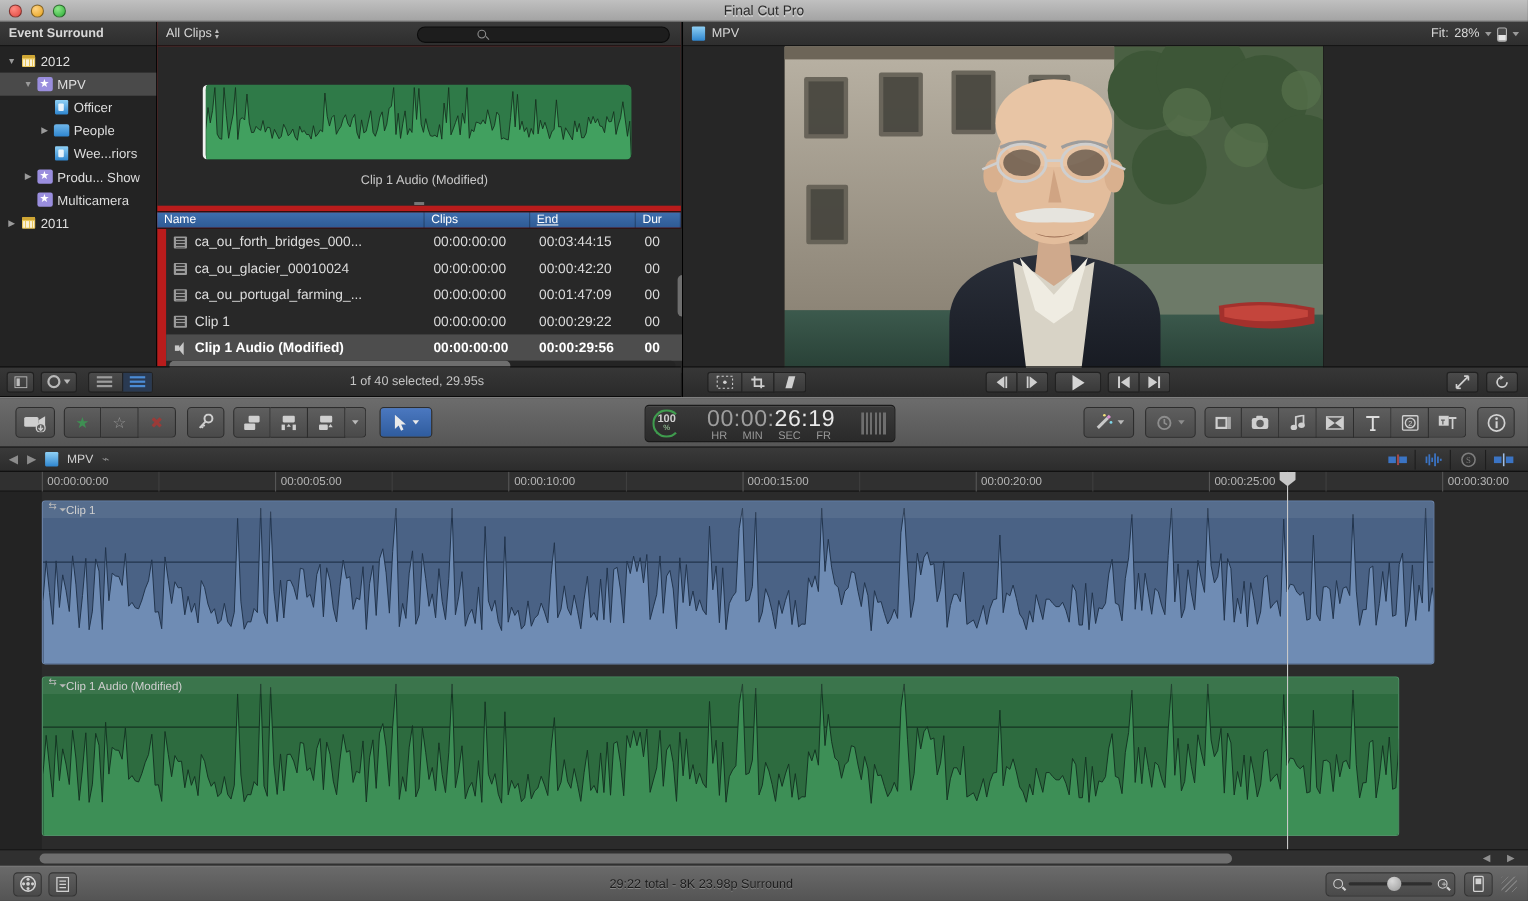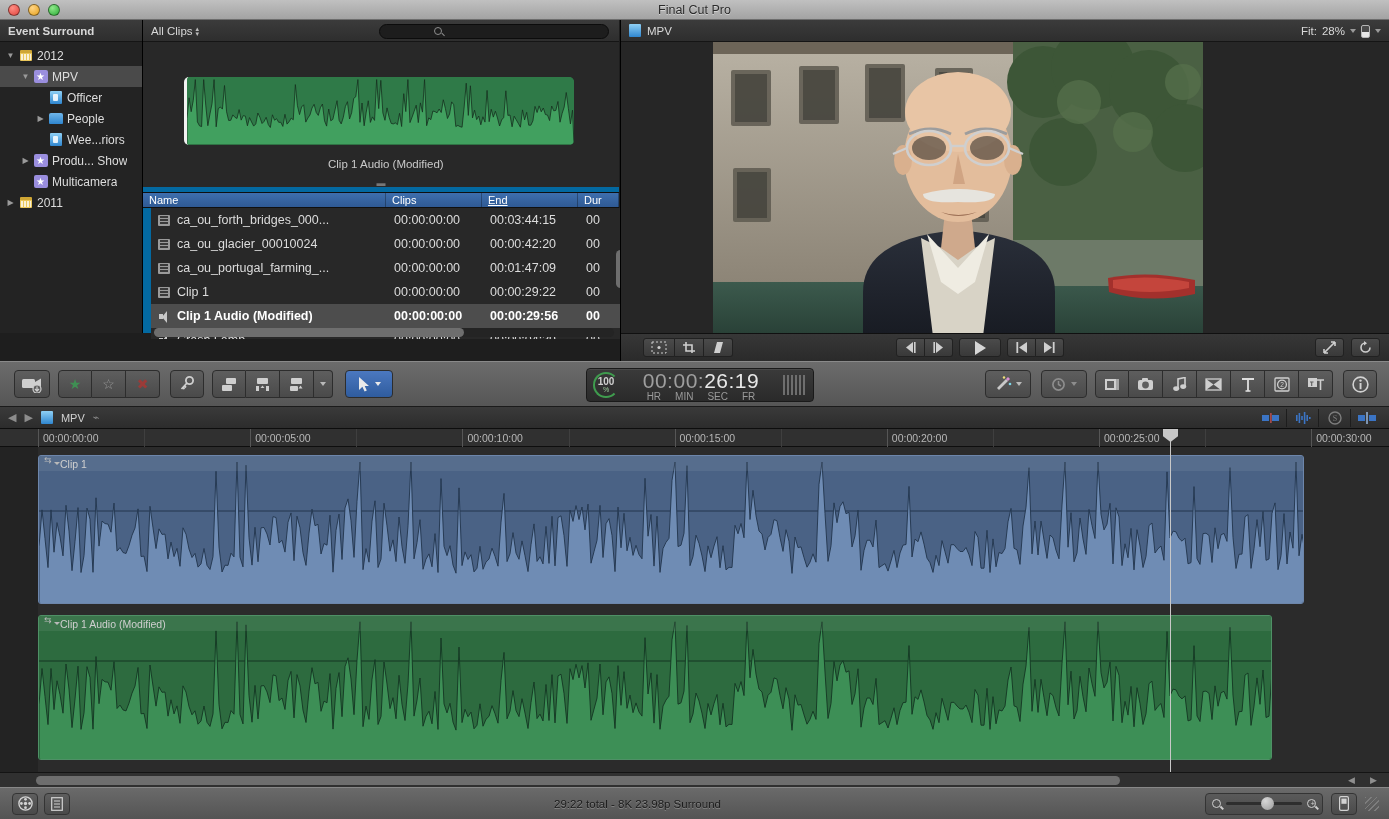--- a/index.html
+++ b/index.html
@@ -63,21 +63,21 @@
   .ic-folder { width: 14px; height: 11px; background: linear-gradient(#6fb6ea,#2f86cf);
                border-radius: 2px 2px 1px 1px; }
   .ic-kw { width: 12px; height: 13px; background: linear-gradient(#8fd0f5,#2f86cf);
            border-radius: 1px; position: relative; }
   .ic-kw:after { content:""; position:absolute; left:3px; top:3px; width:5px; height:7px;
            background:#fff; opacity:.85; border-radius:1px; }
 
   
   .browser {
     position: absolute; left: 143px; top: 20px; width: 476px; height: 313px;
-    background: #0369a1;
+    background: #b91c1c;
   }
   .browser .panel-hdr { padding: 0 8px; justify-content: flex-start; }
   .allclips { display: flex; align-items: center; gap: 3px; }
   .stepper { display: inline-flex; flex-direction: column; line-height: 5px; font-size: 7px; color: #bdbdbd; }
   .srch {
     position: absolute; right: 10px; top: 4px; width: 230px; height: 15px;
     background: #1d1d1d; border: 1px solid #0c0c0c; border-radius: 8px;
   }
   .srch .mg {
     position: absolute; left: 50%; top: 2px; margin-left: -60px;
@@ -498,20 +498,49 @@
             <span class="c-dur">00</span>
           </div>
         </div>
       <div class="lst-vscroll"></div>
       <div class="lst-hscroll">
         <div class="thumb"></div>
       </div>
     </div>
   </div>
 
+  <div class="br-bottom">
+    <div class="sq-btn">
+      <svg width="12" height="11" viewBox="0 0 12 11">
+        <rect x="0.5" y="0.5" width="11" height="10" fill="none" stroke="#bdbdbd"></rect>
+        <rect x="2" y="2" width="3" height="7" fill="#bdbdbd"></rect>
+      </svg>
+    </div>
+    <div class="sq-btn">
+      <span class="gear"></span>
+      <span class="caret"></span>
+    </div>
+    <div class="sq-btn grp">
+      <div>
+        <span class="list-ico">
+            <i></i>
+            <i></i>
+            <i></i>
+          </span>
+      </div>
+      <div class="on">
+        <span class="list-ico blue">
+            <i></i>
+            <i></i>
+            <i></i>
+          </span>
+      </div>
+    </div>
+    <div class="br-status">1 of 40 selected, 29.95s</div>
+  </div>
 
   <div class="viewer">
     <div class="panel-hdr">
       <div class="vw-title">
         <span class="ic-proj"></span>
         <span>MPV</span>
       </div>
       <div class="vw-right">
         <span>Fit:</span>
         <span>28%</span>

